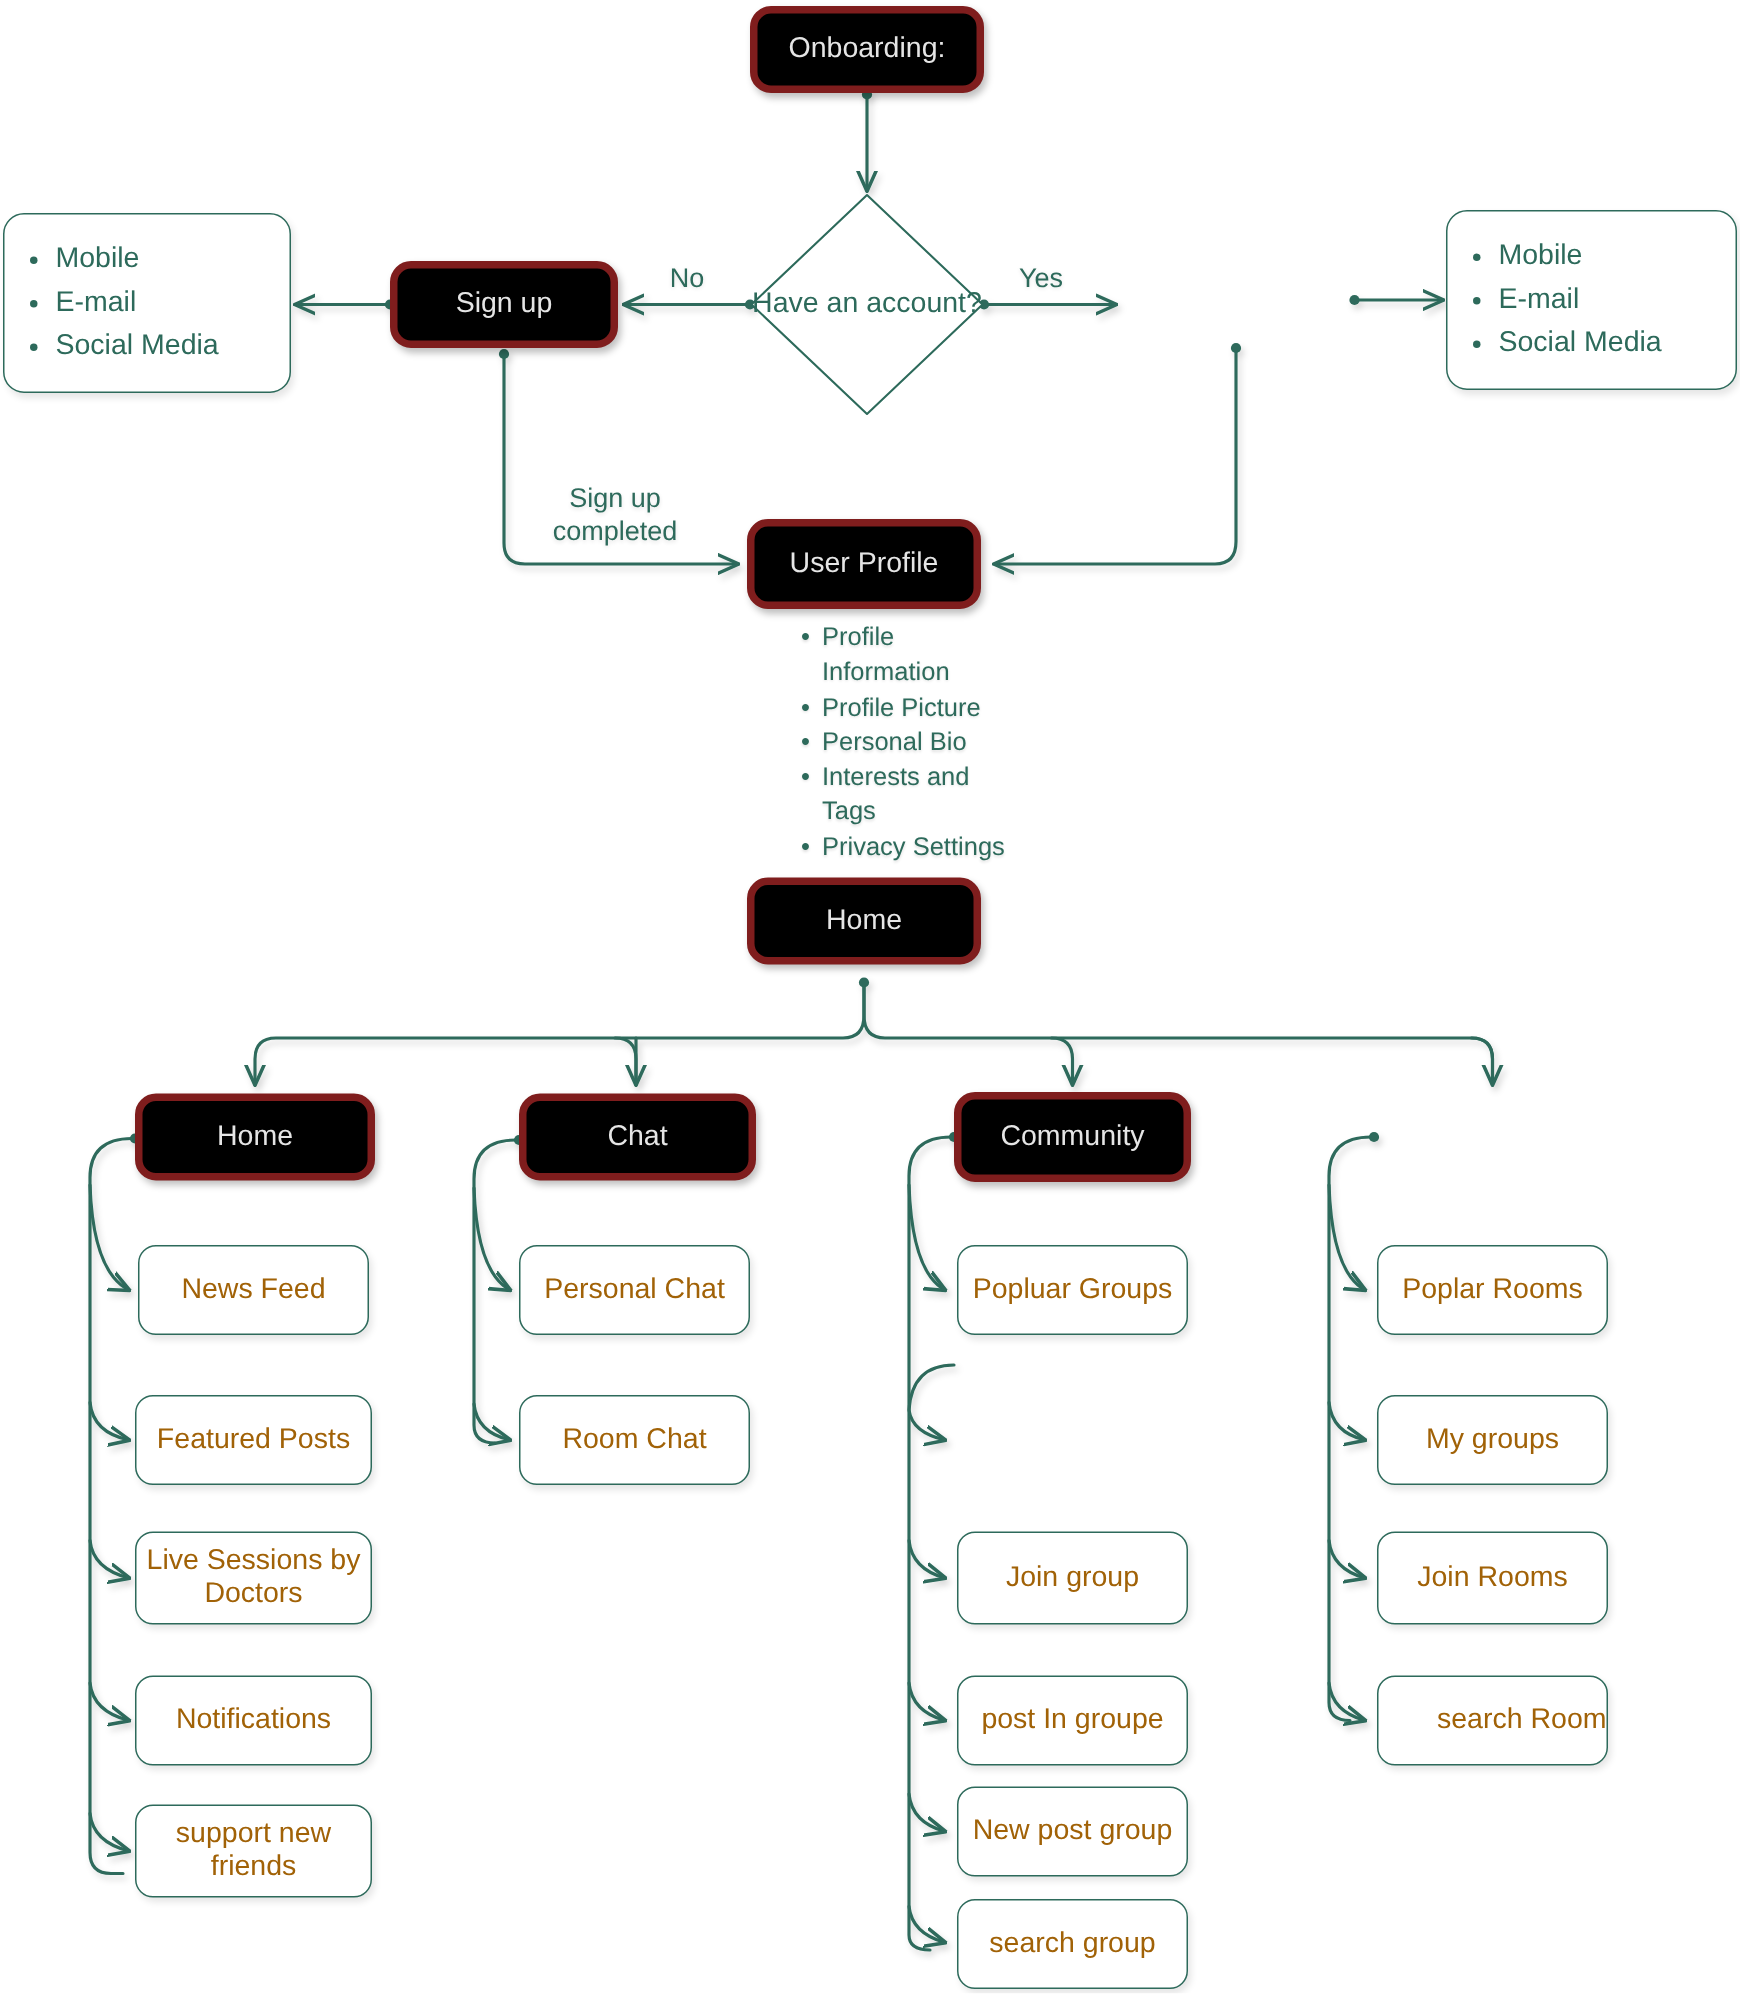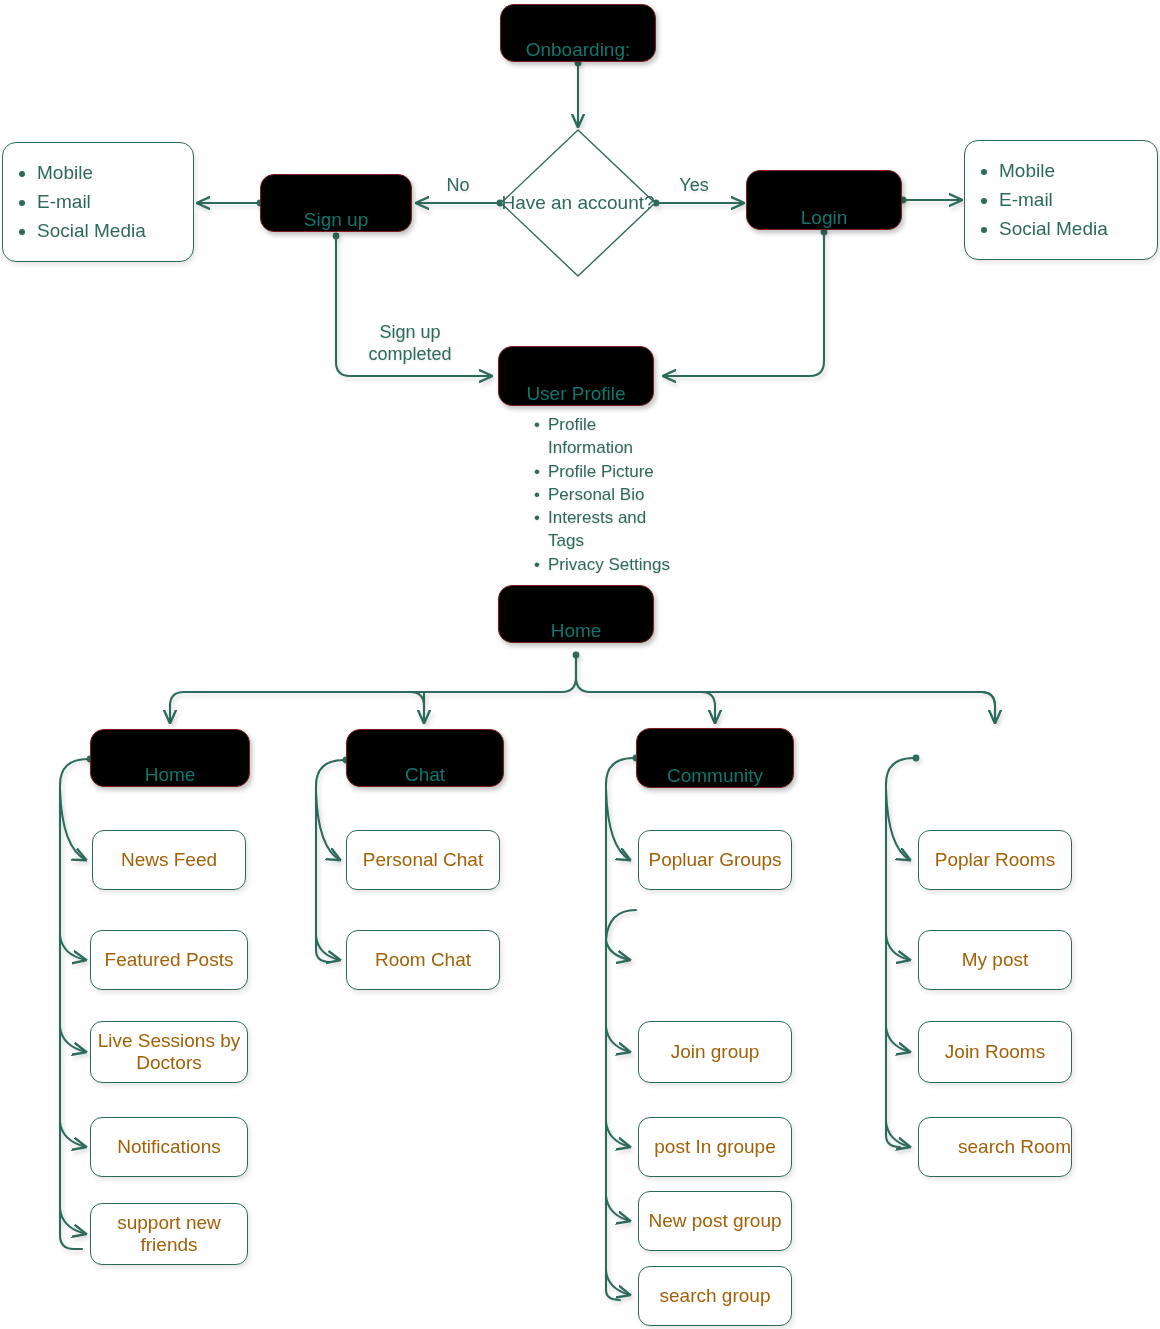--- a/index.html
+++ b/index.html
@@ -32,25 +32,24 @@
     box-sizing: border-box;
     display: flex;
     align-items: center;
     justify-content: center;
     text-align: center;
     border-radius: 14px;
     line-height: 1.18;
   }
   .node-dark {
     background: #000000;
-    color: #0f766e;
-    border: 1px solid #7f1d1d;
+    color: #e5e5e5;
+    border: 5px solid #7f1d1d;
     box-shadow: 2px 3px 5px rgba(0,0,0,0.25);
     font-size: 19px;
-    align-items: flex-end;
   }
   .node-light {
     background: #ffffff;
     color: #a16207;
     border: 1.4px solid #2d6a5b;
     box-shadow: 2px 3px 5px rgba(0,0,0,0.10);
     font-size: 19px;
   }
   .node-leaf {
     font-size: 19px;
@@ -221,23 +220,20 @@
       <path d="M 80 3 L 157 76 L 80 149 L 3 76 Z" fill="#ffffff" stroke="#2d6a5b" stroke-width="1.4" stroke-linejoin="round"></path>
     </svg>
     <div class="diamond-label">Have an
 account?</div>
   </div>
 
   <div class="node node-dark" style="left:260px; top:174px; width:152px; height:58px;">
     <span>Sign up</span>
   </div>
 
-  <div class="node node-dark" style="left:746px; top:170px; width:156px; height:60px;">
-    <span>Login</span>
-  </div>
 
   <div class="bullet-box" style="left:2px; top:142px; width:192px; height:120px;">
     <ul>
       <li>Mobile</li>
       <li>E-mail</li>
       <li>Social Media</li>
     </ul>
   </div>
 
   <div class="bullet-box" style="left:964px; top:140px; width:194px; height:120px;">
@@ -290,21 +286,21 @@
   <div class="node node-light node-leaf" style="left:90px; top:1021px; width:158px; height:62px;">
     <span>Live Sessions by Doctors</span>
   </div>
   <div class="node node-light node-leaf" style="left:90px; top:1117px; width:158px; height:60px;">
     <span>Notifications</span>
   </div>
   <div class="node node-light node-leaf" style="left:90px; top:1203px; width:158px; height:62px;">
     <span>support new friends</span>
   </div>
 
-  <div class="node node-light node-leaf" style="left:346px; top:830px; width:154px; height:60px;border-radius:11px;">
+  <div class="node node-light node-leaf" style="left:346px; top:830px; width:154px; height:60px;">
     <span>Personal Chat</span>
   </div>
   <div class="node node-light node-leaf" style="left:346px; top:930px; width:154px; height:60px;">
     <span>Room Chat</span>
   </div>
 
   <div class="node node-light node-leaf" style="left:638px; top:830px; width:154px; height:60px;">
     <span>Popluar Groups</span>
   </div>
   <div class="node node-light node-leaf" style="left:638px; top:1021px; width:154px; height:62px;">
@@ -317,21 +313,21 @@
     <span>New post group</span>
   </div>
   <div class="node node-light node-leaf" style="left:638px; top:1266px; width:154px; height:60px;">
     <span>search group</span>
   </div>
 
   <div class="node node-light node-leaf" style="left:918px; top:830px; width:154px; height:60px;">
     <span>Poplar Rooms</span>
   </div>
   <div class="node node-light node-leaf" style="left:918px; top:930px; width:154px; height:60px;">
-    <span>My post</span>
+    <span>My groups</span>
   </div>
   <div class="node node-light node-leaf" style="left:918px; top:1021px; width:154px; height:62px;">
     <span>Join Rooms</span>
   </div>
   <div class="node node-light node-leaf" style="left:918px; top:1117px; width:154px; height:60px;justify-content:flex-end;">
     <span>search Room</span>
   </div>
 
 </div>
 

